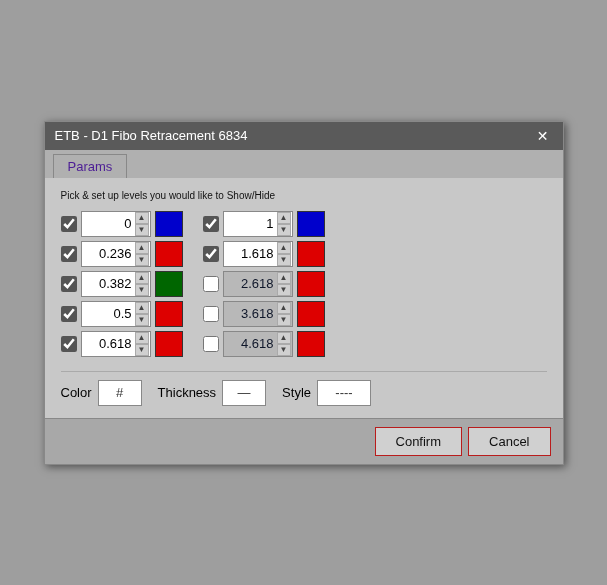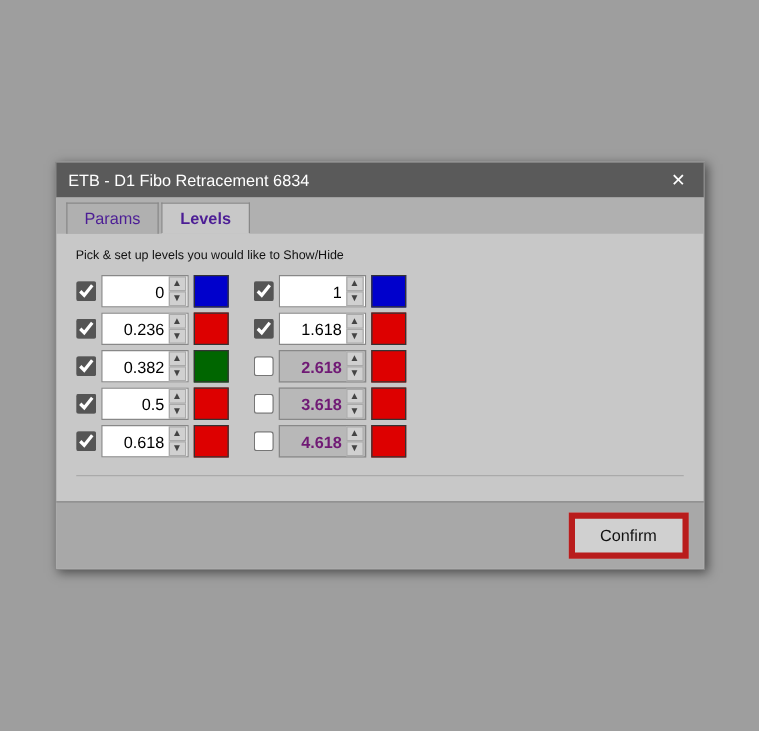--- a/index.html
+++ b/index.html
@@ -151,53 +151,51 @@
       padding: 8px 12px;
       display: flex;
       justify-content: flex-end;
       gap: 6px;
       border-top: 1px solid #888;
     }
     .btn {
       padding: 6px 20px;
       font-size: 13px;
       cursor: pointer;
-      border: 5px solid #b91c1c;
+      border: 1px solid #b91c1c;
       background: #d0d0d0;
       color: #111;
       text-align: center;
     }
     .level-input-field {
       width: 70px;
       height: 26px;
       border: 1px solid #888;
       background: white;
       text-align: right;
       padding: 0 18px 0 4px;
       font-size: 13px;
     }
     .level-input-field.disabled {
       background: #b8b8b8;
-      color: #701a75;
-      font-weight: bold;
+      color: #0f172a;
     }
   </style>
 </head>
 <body>
 
 <div class="dialog">
 
   <div class="title-bar">
     <span>ETB - D1 Fibo Retracement 6834</span>
     <button class="close-btn">✕</button>
   </div>
 
   <div class="tabs">
     <div class="tab">Params</div>
-    <div class="tab active">Levels</div>
   </div>
 
   <div class="content">
     <div class="section-label">Pick &amp; set up levels you would like to Show/Hide</div>
 
     <div class="levels-grid">
 
       <div class="levels-col">
 
         <div class="level-row">
@@ -323,19 +321,34 @@
           </div>
           <div class="color-swatch" style="background:#dd0000;"></div>
         </div>
 
       </div>
     </div>
 
     <div class="divider"></div>
 
     <div class="styling-section">
+      <div class="styling-row">
+        <div class="style-item">
+          <span>Color</span>
+          <button class="style-btn">#</button>
+        </div>
+        <div class="style-item">
+          <span>Thickness</span>
+          <button class="style-btn">—</button>
+        </div>
+        <div class="style-item">
+          <span>Style</span>
+          <button class="style-btn" style="width:54px;">----</button>
+        </div>
+      </div>
     </div>
   </div>
 
   <div class="footer">
     <button class="btn">Confirm</button>
+    <button class="btn">Cancel</button>
   </div>
 </div>
 
 </body></html>

